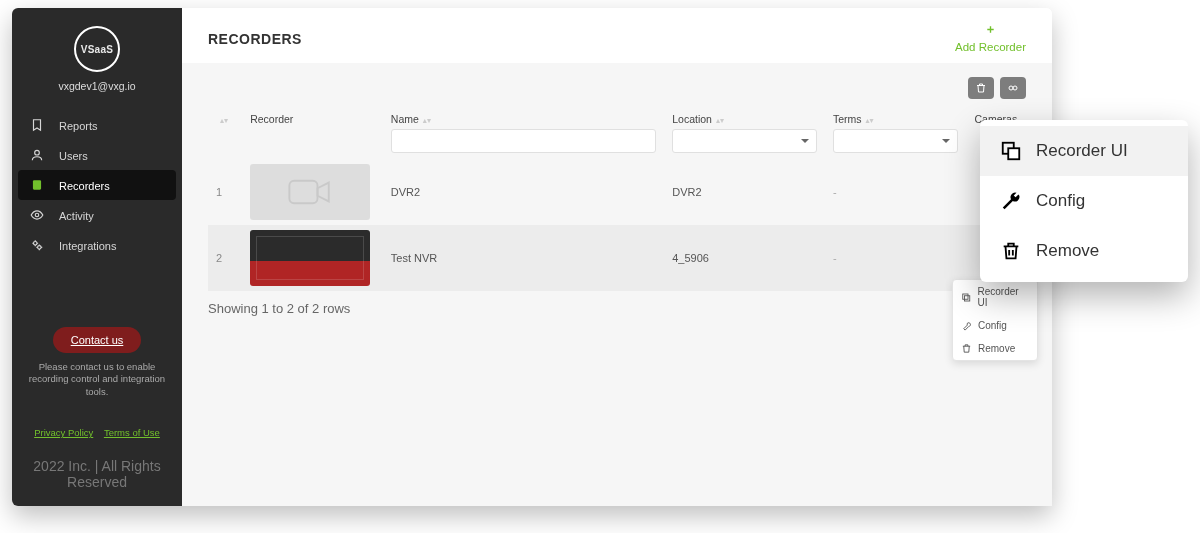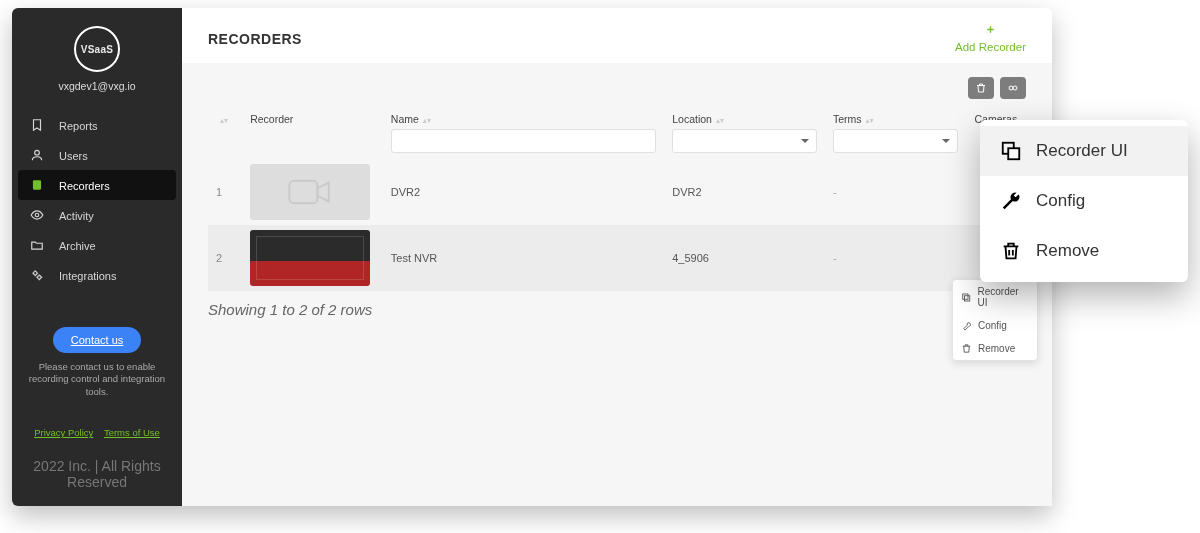--- a/index.html
+++ b/index.html
@@ -8,21 +8,21 @@
 .app { display: flex; width: 1040px; height: 498px; margin: 8px 0 0 12px; box-shadow: 0 10px 26px rgba(0,0,0,.25); border-radius: 6px; overflow: visible; position: relative; background: #fff; }
 
 .sidebar { width: 170px; background: #2a2a2a; color: #e8e8e8; display: flex; flex-direction: column; align-items: center; padding: 18px 0 16px; font-size: 11px; border-radius: 6px 0 0 6px; }
 .logo-ring { width: 46px; height: 46px; border: 2px solid #fff; border-radius: 50%; display: flex; align-items: center; justify-content: center; font-size: 10px; font-weight: 600; letter-spacing: .3px; }
 .user-email { font-size: 10.5px; margin-top: 8px; color: #ddd; }
 .nav { width: 100%; margin-top: 18px; }
 .nav-item { display: flex; align-items: flex-end; gap: 15px; padding: 8px 18px; color: #d6d6d6; cursor: pointer; }
 .nav-item.active { background: #111; color: #fff; border-radius: 4px; margin: 0 6px; padding: 8px 12px; }
 .nav-item svg { width: 14px; height: 14px; flex-shrink: 0; }
 .sidebar-bottom { margin-top: auto; text-align: center; padding: 0 10px; }
-.contact-btn { background: #3b82f6; color: #fff; padding: 7px 18px; border-radius: 16px; font-size: 11px; text-decoration: underline; cursor: pointer; display: inline-block; }
+.contact-btn { background: #7f1d1d; color: #fff; padding: 7px 18px; border-radius: 16px; font-size: 11px; text-decoration: underline; cursor: pointer; display: inline-block; }
 .contact-text { color: #aaa; font-size: 9.5px; line-height: 1.35; margin-top: 8px; }
 .legal-links { margin-top: 28px; font-size: 9.5px; color: #72c02c; text-align: center; }
 .legal-links span { text-decoration: underline; cursor: pointer; margin: 0 4px; }
 .copyright { color: #777; font-size: 14px; margin-top: 20px; }
 
 .main { flex: 1; background: #fff; display: flex; flex-direction: column; border-radius: 0 6px 6px 0; }
 .page-header { display: flex; align-items: center; justify-content: space-between; padding: 16px 26px 10px; }
 .page-title { font-size: 14px; font-weight: 600; letter-spacing: .5px; color: #333; }
 .add-btn { display: flex; align-items: center; gap: 6px; color: #72c02c; font-size: 11.5px; cursor: pointer; flex-direction: column; }
 .add-btn svg { width: 11px; height: 11px; }
@@ -51,21 +51,21 @@
 .thumb.photo::before { content:""; position:absolute; left:6px; top:6px; right:6px; bottom:6px; border:1px solid rgba(255,255,255,.15); }
 .dash { color: #aaa; }
 .action-col { width: 60px; text-align: center; }
 .dots { display:inline-flex; gap:3px; cursor:pointer; }
 .dots span { width:3px; height:3px; background:#888; border-radius:50%; }
 
 .row-menu { position: absolute; right: 14px; top: 216px; background: #fff; border:1px solid #e4e4e4; border-radius:4px; box-shadow: 0 3px 8px rgba(0,0,0,.12); width: 86px; font-size: 10px; }
 .row-menu .mi { display:flex; align-items:center; gap:6px; padding:6px 8px; color:#555; cursor:pointer; }
 .row-menu .mi svg { width:11px; height:11px; }
 
-.pager { font-size: 15px; color: #666; padding-top: 10px; font-style: italic; }
+.pager { font-size: 13px; color: #666; padding-top: 10px; }
 
 .big-menu { position: absolute; left: 980px; top: 120px; width: 208px; background: #fff; border-radius: 6px; box-shadow: 0 14px 34px rgba(0,0,0,.3); padding: 6px 0; }
 .big-menu .bi { display:flex; align-items:center; gap:14px; padding: 14px 20px; font-size: 17px; color: #333; cursor:pointer; }
 .big-menu .bi:first-child { background:#f2f2f2; }
 .big-menu .bi svg { width:22px; height:22px; }
 </style>
 </head>
 <body>
 
 <div class="app">
@@ -92,26 +92,20 @@
             <rect x="5" y="4" width="14" height="16" rx="2"></rect>
           </svg>
         <span>Recorders</span>
       </div>
       <div class="nav-item">
         <svg viewBox="0 0 24 24" fill="none" stroke="currentColor" stroke-width="2">
             <path d="M2 12s4-7 10-7 10 7 10 7-4 7-10 7S2 12 2 12z"></path>
             <circle cx="12" cy="12" r="3"></circle>
           </svg>
         <span>Activity</span>
-      </div>
-      <div class="nav-item">
-        <svg viewBox="0 0 24 24" fill="none" stroke="currentColor" stroke-width="2">
-            <path d="M3 7h6l2 2h10v10H3z"></path>
-          </svg>
-        <span>Archive</span>
       </div>
       <div class="nav-item">
         <svg viewBox="0 0 24 24" fill="none" stroke="currentColor" stroke-width="2">
             <circle cx="9" cy="9" r="3"></circle>
             <circle cx="16" cy="16" r="3"></circle>
             <path d="M9 4v2M9 12v2M4 9h2M12 9h2M16 11v2M16 19v2M11 16h2M19 16h2"></path>
           </svg>
         <span>Integrations</span>
       </div>
     </nav>

